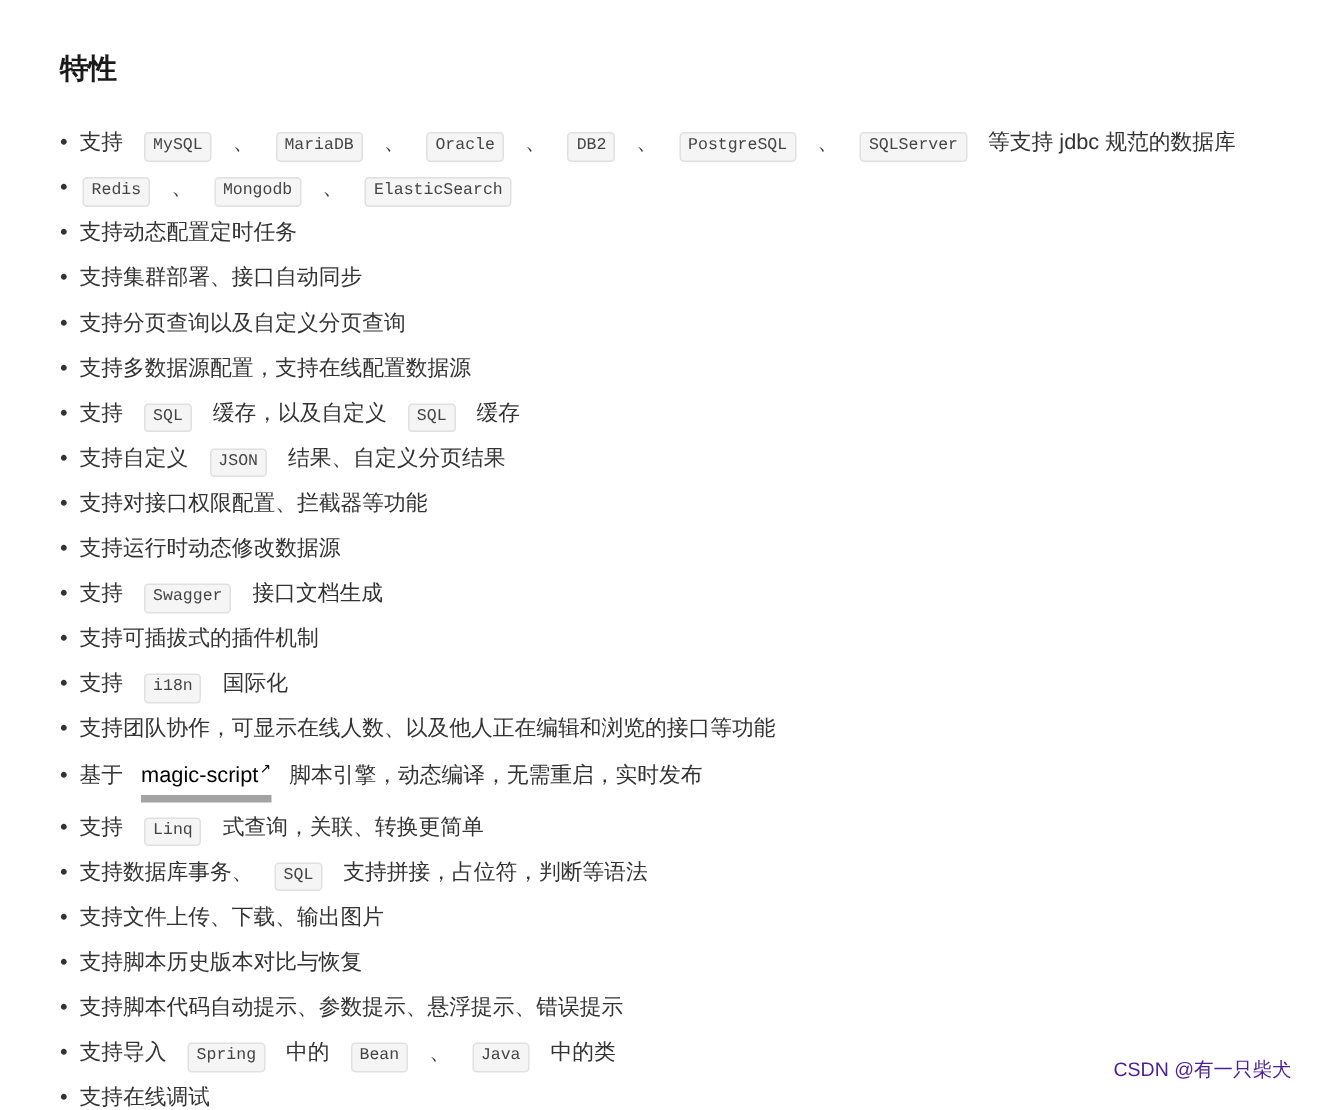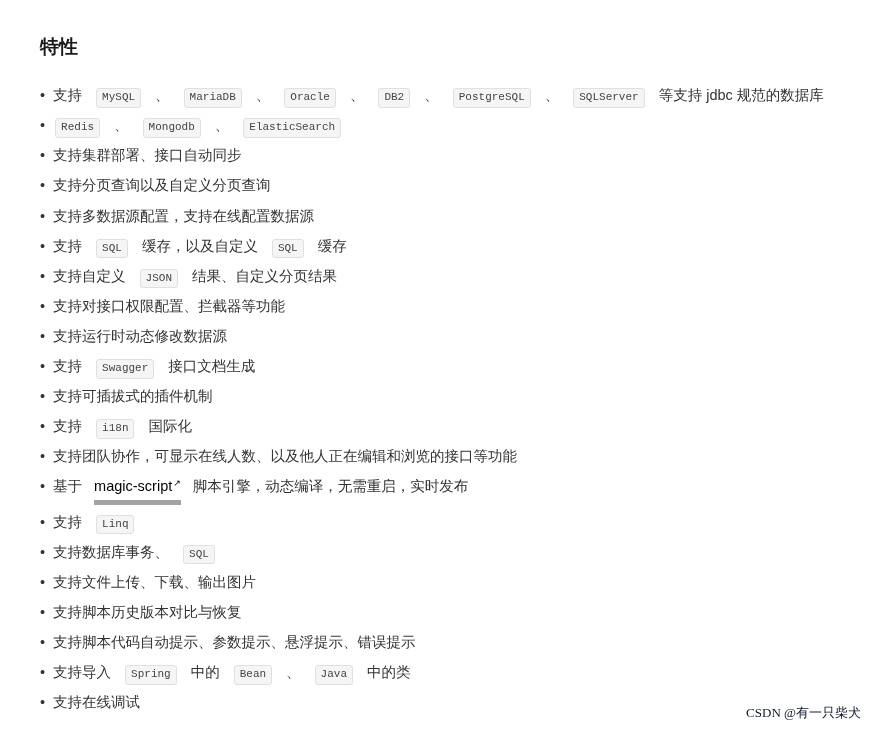--- a/index.html
+++ b/index.html
@@ -72,22 +72,21 @@
       margin-left: 1px;
       vertical-align: super;
       font-size: 9px;
     }
 
     .footer {
       position: fixed;
       bottom: 16px;
       right: 20px;
       font-size: 13px;
-      color: #0f172a;
-      font-family: Liberation Serif, serif;
+      color: #4c1d95;
     }
 
     .line-content {
       display: flex;
       align-items: baseline;
       flex-wrap: wrap;
       gap: 12px;
     }
   </style>
 </head>
@@ -117,20 +116,25 @@
       <span class="line-content">
         <code class="tag">Redis</code>
         <span> 、 </span>
         <code class="tag">Mongodb</code>
         <span> 、 </span>
         <code class="tag">ElasticSearch</code>
       </span>
     </li>
     <li>
       <span class="line-content">
+        <span>支持动态配置定时任务</span>
+      </span>
+    </li>
+    <li>
+      <span class="line-content">
         <span>支持集群部署、接口自动同步</span>
       </span>
     </li>
     <li>
       <span class="line-content">
         <span>支持分页查询以及自定义分页查询</span>
       </span>
     </li>
     <li>
       <span class="line-content">
@@ -191,26 +195,28 @@
       <span class="line-content">
         <span>基于</span>
         <a class="link-text" href="#">magic-script</a>
         <span> 脚本引擎，动态编译，无需重启，实时发布</span>
       </span>
     </li>
     <li>
       <span class="line-content">
         <span>支持 </span>
         <code class="tag">Linq</code>
+        <span> 式查询，关联、转换更简单</span>
       </span>
     </li>
     <li>
       <span class="line-content">
         <span>支持数据库事务、 </span>
         <code class="tag">SQL</code>
+        <span> 支持拼接，占位符，判断等语法</span>
       </span>
     </li>
     <li>
       <span class="line-content">
         <span>支持文件上传、下载、输出图片</span>
       </span>
     </li>
     <li>
       <span class="line-content">
         <span>支持脚本历史版本对比与恢复</span>

